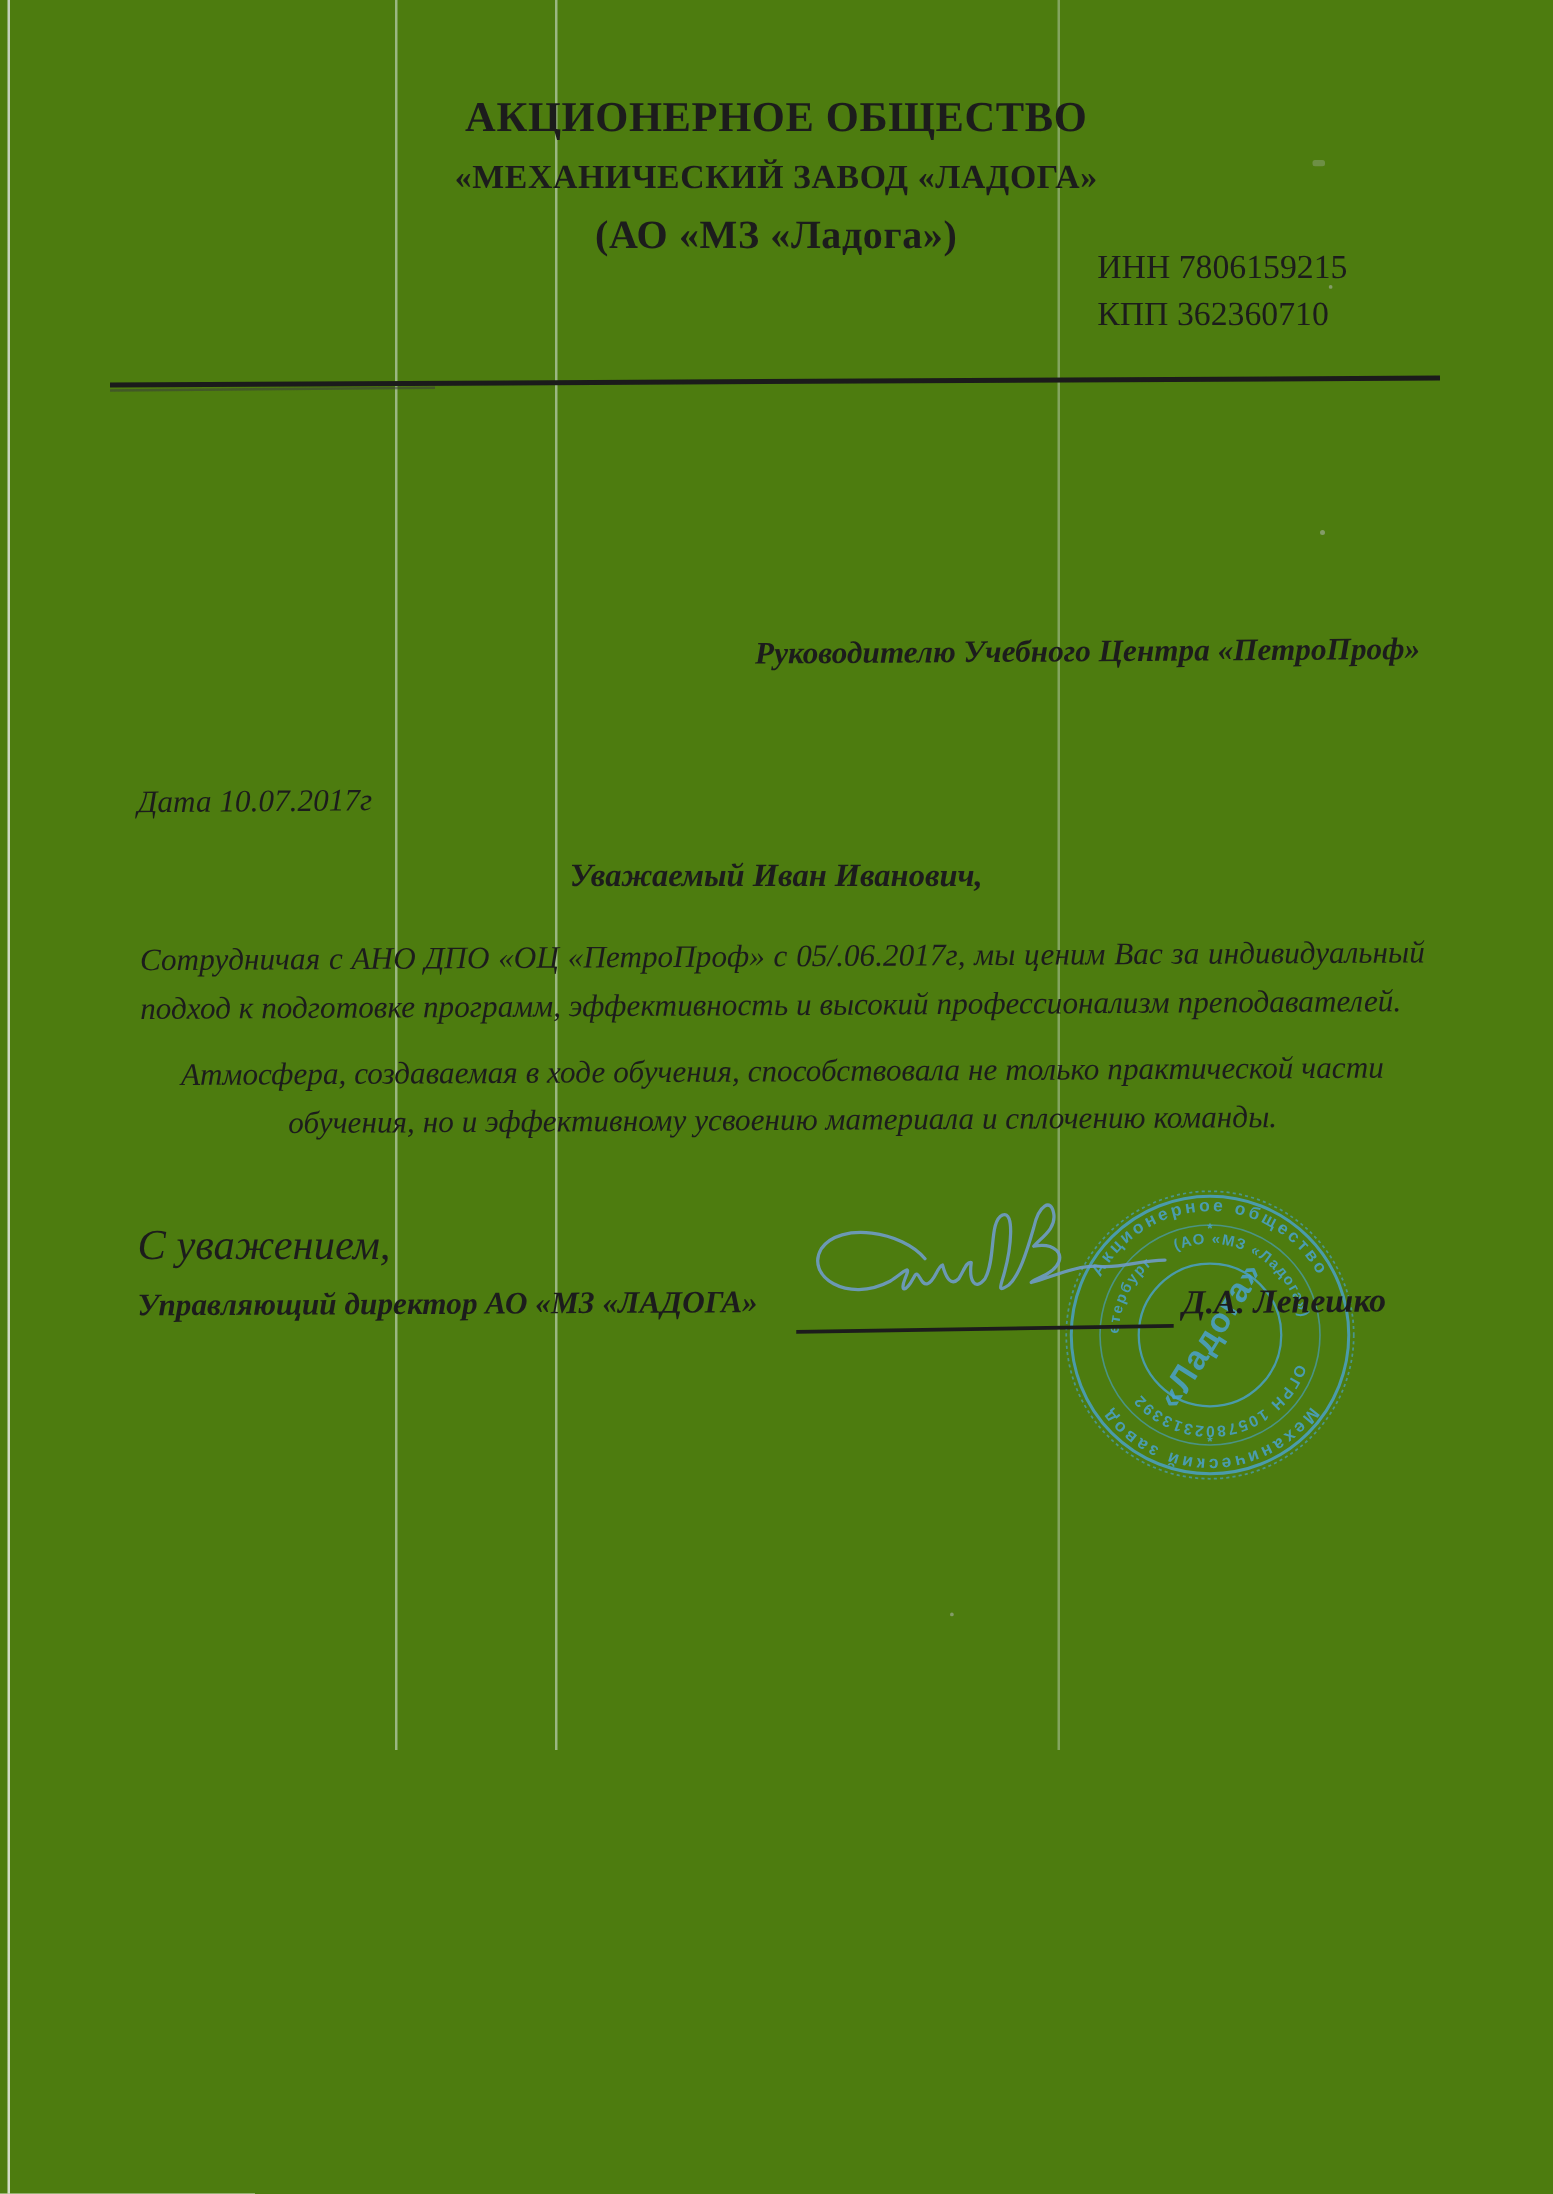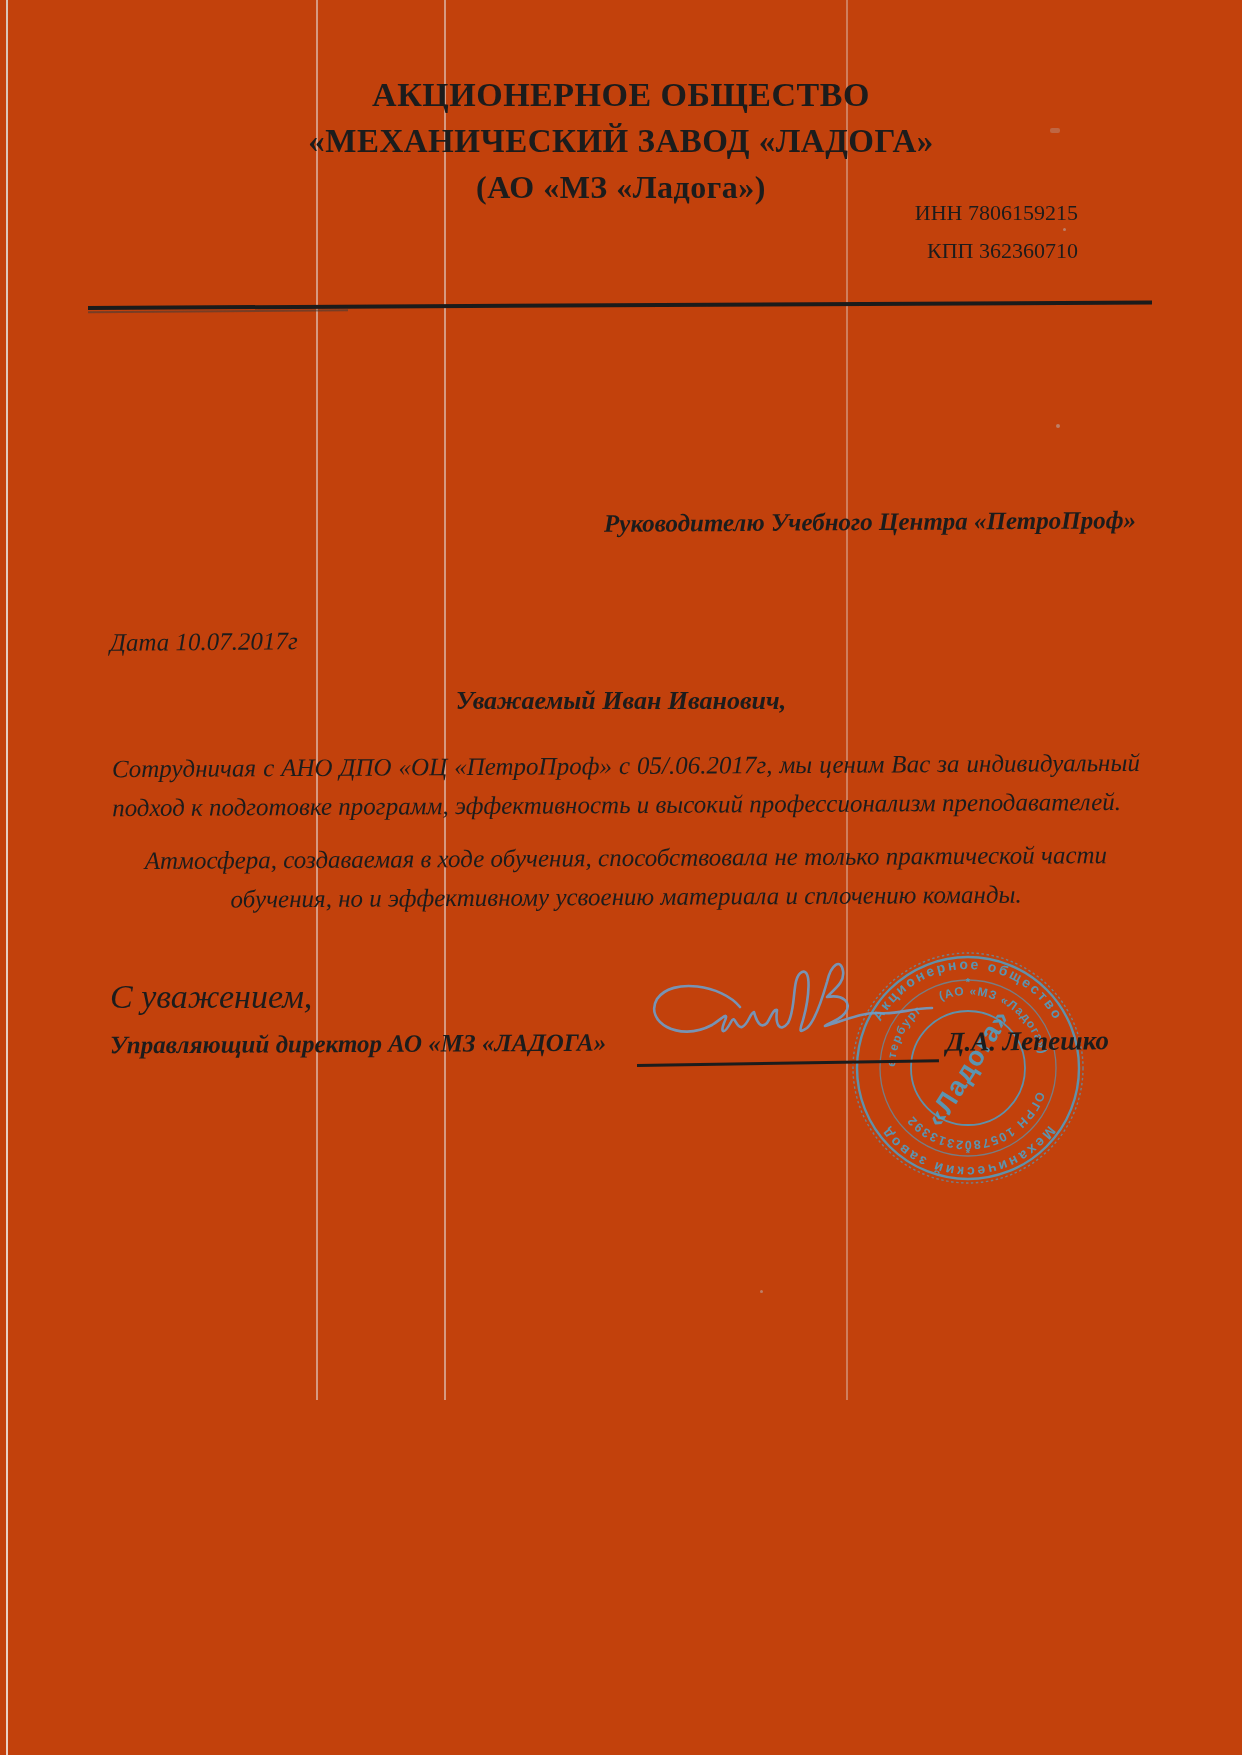--- a/index.html
+++ b/index.html
@@ -5,47 +5,47 @@
   * { margin:0; padding:0; box-sizing:border-box; }
   html,body { background:#ffffff; }
   body{
     width:1242px; height:1755px;
     font-family:"Liberation Serif","DejaVu Serif",serif;
     position:relative; overflow:hidden;
     color:#1c1c1c;
   }
   .page{
     position:absolute; inset:0;
-    background:#c2410c;
+    background:#4d7c0f;
   }
   
   .edge-line{
     position:absolute; left:6px; top:0; width:2px; height:1755px;
     background:linear-gradient(to bottom,#dfe5e3,#eef1ef 40%,#f3f5f3);
     opacity:.8;
   }
   .streak{ position:absolute; top:0; width:2px; height:1400px; background:#e9f1f5; opacity:.5; }
   .speck{ position:absolute; border-radius:50%; background:#b9bcc2; opacity:.5; }
 
   
   .org-title{
     position:absolute; left:0; top:72px; width:1242px;
     text-align:center; font-weight:bold; letter-spacing:.5px;
   }
   .org-line1{ font-size:34px; line-height:46px; }
-  .org-line2{ font-size:33px; line-height:46px; }
+  .org-line2{ font-size:27px; line-height:46px; }
   .org-line3{ font-size:32px; line-height:46px; }
 
   .addr-block{
     position:absolute; left:110px; top:198px;
     font-size:27px; line-height:38px;
   }
   .codes-block{
     position:absolute; right:164px; top:194px;
-    font-size:22px; line-height:38px; text-align:right;font-family:Liberation Serif, serif;
+    font-size:27px; line-height:38px; text-align:left;font-family:Liberation Serif, serif;
   }
   .header-rule{
     position:absolute; left:88px; top:306px; width:1064px; height:4px;
     background:#1b1b1b; transform:rotate(-0.3deg); transform-origin:left center;
   }
   .header-rule::after{
     content:""; position:absolute; left:0; top:5px; width:260px; height:2px;
     background:#3a3a3a; opacity:.55; transform:rotate(-0.15deg);
   }
 

